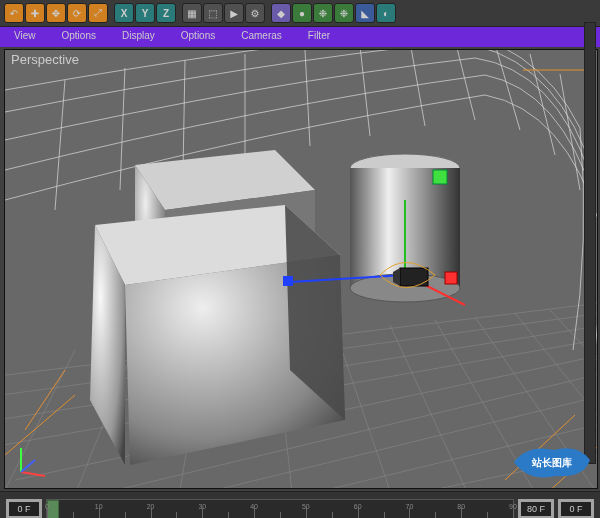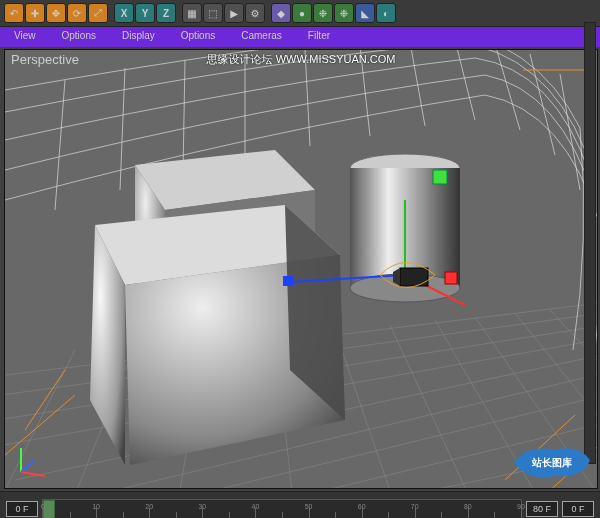--- a/index.html
+++ b/index.html
@@ -85,21 +85,21 @@
     display:flex; align-items:center;
     background:#333;
     height:30px;
     padding:2px 6px;
     font-size:9px;
     gap:4px;
     position:relative;
     border-top:1px solid #222;
   }
   .tl-field {
-    width:30px; height:14px; background:#222; border:1px solid #a3a3a3;
+    width:30px; height:14px; background:#222; border:3px solid #a3a3a3;
     color:#ccc; font-size:9px; text-align:center; line-height:14px;
   }
   .tl-track {
     flex:1; height:18px; background:#2a2a2a; border:1px solid #555;
     position:relative; display:flex; align-items:flex-end;
   }
   .tl-tick { position:absolute; bottom:0; width:1px; height:6px; background:#666; }
   .tl-tick.major { height:10px; }
   .tl-num { position:absolute; bottom:8px; font-size:7px; color:#888; transform:translateX(-50%); }
   .tl-marker {
@@ -188,21 +188,20 @@
   <span class="menu-item">View</span>
   <span class="menu-item">Options</span>
   <span class="menu-item">Display</span>
   <span class="menu-item">Options</span>
   <span class="menu-item">Cameras</span>
   <span class="menu-item">Filter</span>
 </div>
 
 <div class="viewport-wrap">
   <div class="vp-label">Perspective</div>
-  <div class="watermark-top">思缘设计论坛   WWW.MISSYUAN.COM</div>
 
   <svg class="viewport-svg" viewBox="0 0 592 438">
     <defs>
       <radialGradient id="sh1" cx="30%" cy="30%" r="90%">
         <stop offset="0%" stop-color="#f8f8f8"></stop>
         <stop offset="70%" stop-color="#999"></stop>
         <stop offset="100%" stop-color="#444"></stop>
       </radialGradient>
       <radialGradient id="sh2" cx="35%" cy="25%" r="95%">
         <stop offset="0%" stop-color="#eee"></stop>

